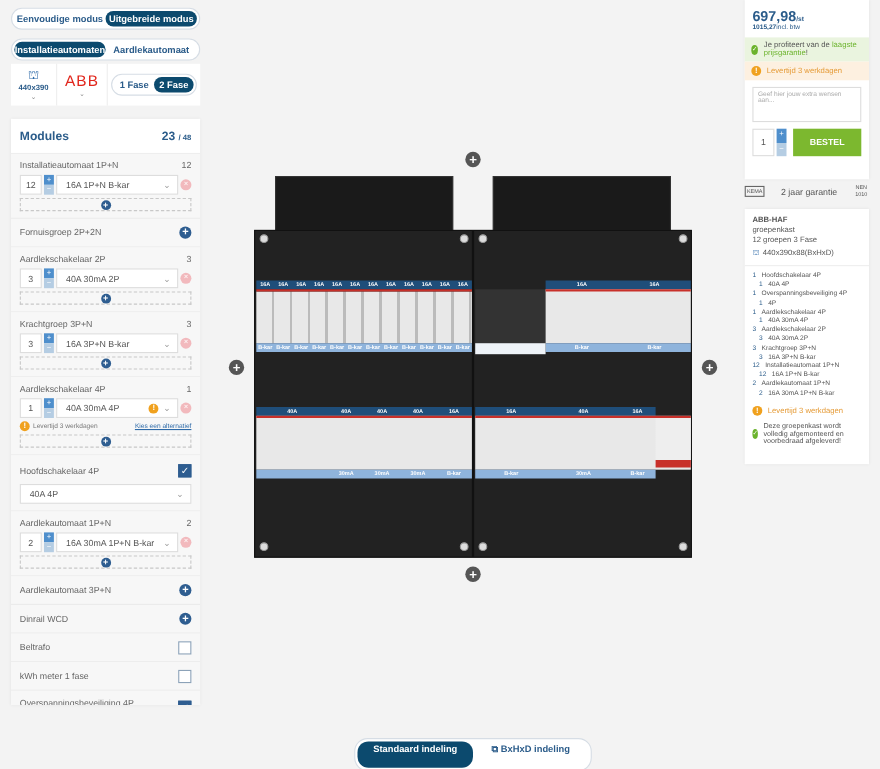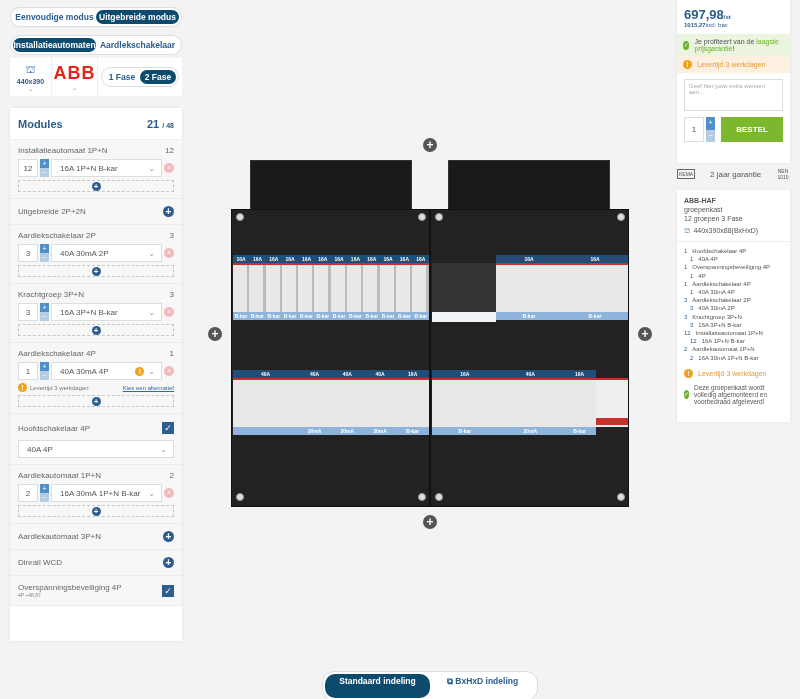--- a/index.html
+++ b/index.html
@@ -45,43 +45,43 @@
 </head>
 <body>
 
 <div class="toggle" style="left:10px;top:7px;width:172px;height:20px">
   <div class="opt">Eenvoudige modus</div>
   <div class="opt active">Uitgebreide modus</div>
 </div>
 
 <div class="toggle" style="left:10px;top:35px;width:172px;height:20px">
   <div class="opt active">Installatieautomaten</div>
-  <div class="opt">Aardlekschakelaar</div>
+  <div class="opt">Aardlekautomaat</div>
 </div>
 
 <div class="topbar">
   <div class="tb-cell" style="width:42px">
     <span style="color:#2e6aa8;font-size:11px">⛫</span>
     <span style="font-size:7px;color:#2b5c8a;font-weight:bold">440x390</span>
     <span style="font-size:6px;color:#888">⌄</span>
   </div>
   <div class="tb-cell" style="width:46px">
-    <span style="font-size:18px;font-weight:bold;color:#e1261c;letter-spacing:1px">ABB</span>
+    <span style="font-size:14px;font-weight:normal;color:#e1261c;letter-spacing:1px">ABB</span>
     <span style="font-size:6px;color:#888">⌄</span>
   </div>
   <div class="toggle" style="position:relative;margin-left:3px;width:78px;height:20px">
     <div class="opt">1 Fase</div>
     <div class="opt active">2 Fase</div>
   </div>
 </div>
 
 <div class="sidebar">
   <div class="sb-head">
     <span class="t">Modules</span>
-    <span class="c"><span>21</span> <small>/ 48</small></span>
+    <span class="c"><span>23</span> <small>/ 48</small></span>
   </div>
 
   <div class="mod">
     <div class="row1">
         <span>Installatieautomaat 1P+N</span>
         <span>12</span>
       </div>
     <div class="ctrl">
       <div class="qty">12</div>
       <div class="step">
@@ -93,21 +93,21 @@
           <span class="chev">⌄</span>
         </div>
       <div class="rm">×</div>
     </div>
     <div class="addbox">
         <div class="plus">+</div>
       </div>
   </div>
 
   <div class="simple">
-    <span>Uitgebreide 2P+2N</span>
+    <span>Fornuisgroep 2P+2N</span>
     <div class="plus-lg">+</div>
   </div>
 
   <div class="mod">
     <div class="row1">
         <span>Aardlekschakelaar 2P</span>
         <span>3</span>
       </div>
     <div class="ctrl">
       <div class="qty">3</div>
@@ -213,20 +213,28 @@
       </div>
   </div>
 
   <div class="simple">
     <span>Aardlekautomaat 3P+N</span>
     <div class="plus-lg">+</div>
   </div>
   <div class="simple">
     <span>Dinrail WCD</span>
     <div class="plus-lg">+</div>
+  </div>
+  <div class="simple">
+    <span>Beltrafo</span>
+    <div class="cb"></div>
+  </div>
+  <div class="simple">
+    <span>kWh meter 1 fase</span>
+    <div class="cb"></div>
   </div>
   <div class="simple" style="height:30px">
     <span style="display:flex;flex-direction:column">
         <span>Overspanningsbeveiliging 4P</span>
         <span style="font-size:5px;color:#888">4P +48,87</span>
       </span>
     <div class="cb on">✓</div>
   </div>
 </div>
 

